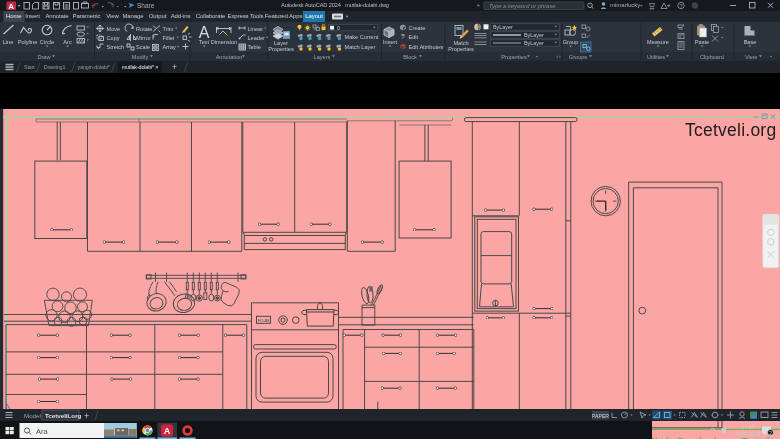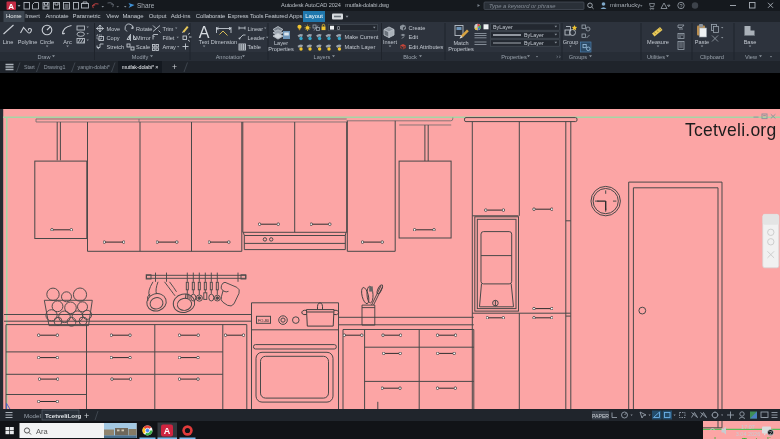--- a/index.html
+++ b/index.html
@@ -15,21 +15,21 @@
 
 #ribbon { left:0; top:22px; width:780px; height:39px; background:#2d333d; overflow:hidden; }
 
 #filetabs { left:0; top:61px; width:780px; height:12.2px; background:#1f242b; }
 .ftab { position:absolute; top:0px; height:12px; line-height:12px; font-size:5.4px; letter-spacing:-0.15px; color:#8d96a0; white-space:nowrap; }
 
 #canvas { left:0; top:73.2px; width:780px; height:335.8px; background:#fca5a5;margin-top:36px; }
 
 #statusbar { left:0; top:409px; width:780px; height:12px; background:#20252c; }
 
-#taskbar { left:0; top:421px; width:703px; height:18px; background:#111317; }
+#taskbar { left:0; top:421px; width:652px; height:18px; background:#111317; }
 </style>
 </head>
 <body>
 <div id="app">
   <div class="abs" id="titlebar">
     <svg width="780" height="11" style="position:absolute;left:0;top:0">
       <rect x="6.5" y="1.5" width="9.5" height="8.5" rx="1" fill="#c42b44"></rect>
       <text x="11.2" y="8.7" font-size="8" font-weight="bold" fill="#fff" text-anchor="middle" font-family="Liberation Sans">A</text>
       <path d="M17.5 5 l3 0 l-1.5 2 z" fill="#8a929b"></path>
       <g stroke="#b3bac2" stroke-width="0.9" fill="none">

